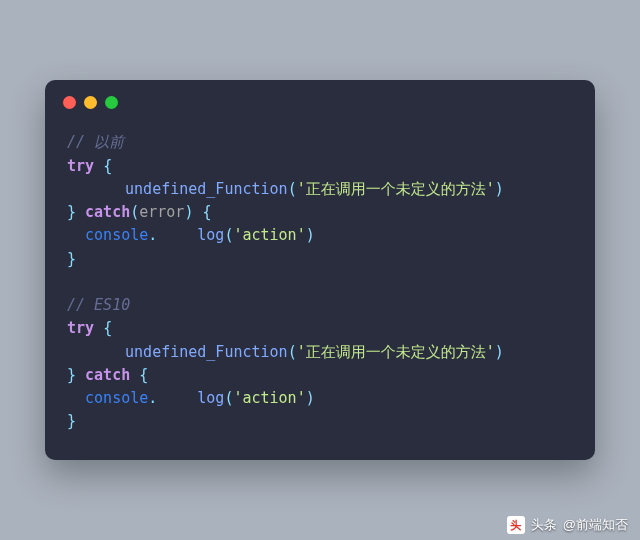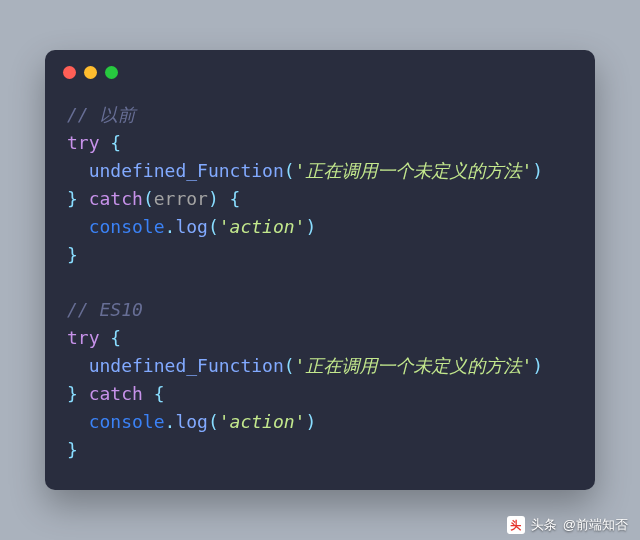--- a/index.html
+++ b/index.html
@@ -26,29 +26,29 @@
       gap: 8px;
     }
     .dot {
       width: 13px; height: 13px; border-radius: 50%;
     }
     .dot.red { background: #ff5f56; }
     .dot.yellow { background: #ffbd2e; }
     .dot.green { background: #27c93f; }
     .code {
       padding: 14px 22px 26px 22px;
-      font-size: 18px;
+      font-size: 15px;
       line-height: 1.55;
       white-space: pre;
       color: #a6accd;
     }
     .comment { color: #676e95; font-style: italic; }
-    .kw { color: #c792ea; }
-    .fn { color: #82aaff; }
-    .str { color: #c3e88d; font-style: italic; }
+    .kw { color: #c792ea; font-weight: bold; }
+    .fn { color: #82aaff; margin-left: 40px; }
+    .str { color: #c3e88d; }
     .punc { color: #89ddff; }
     .err { color: #a3a3a3; }
     .ident { color: #3b82f6; }
     .watermark {
       position: absolute;
       right: 12px;
       bottom: 6px;
       color: #fff;
       font-family: "PingFang SC","Microsoft YaHei",sans-serif;
       font-size: 13px;

